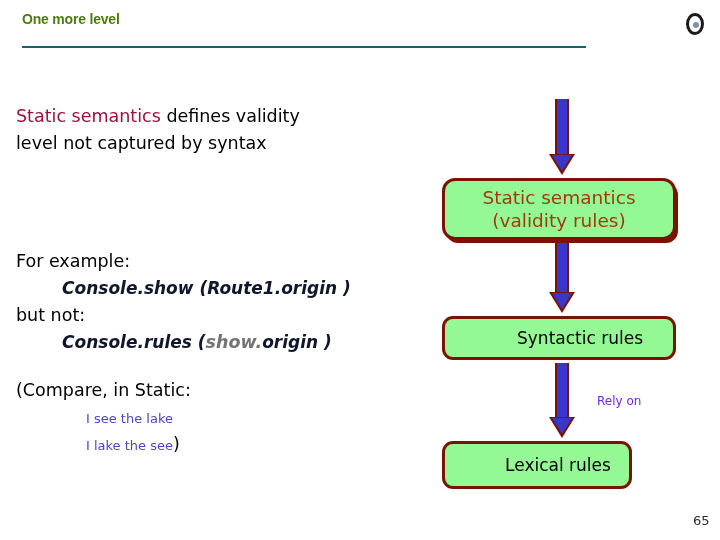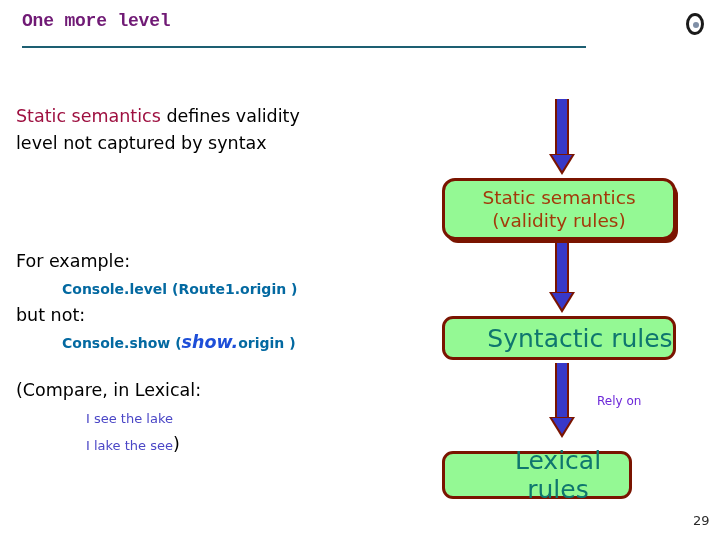--- a/index.html
+++ b/index.html
@@ -14,25 +14,25 @@
     overflow: hidden;
     font-family: "DejaVu Sans", sans-serif;
     -webkit-font-smoothing: none;
   }
 
   
   #slide-title {
     position: absolute;
     left: 22px;
     top: 11px;
-    font-family: Liberation Mono, monospace;
+    font-family: Liberation Sans, sans-serif;
     font-weight: bold;
-    font-size: 18px;
+    font-size: 14px;
     letter-spacing: -0.2px;
-    color: #701a75;
+    color: #4d7c0f;
     white-space: nowrap;
   }
   #title-rule {
     position: absolute;
     left: 22px;
     top: 46px;
     width: 564px;
     height: 2px;
     background: #1d5f72;
   }
@@ -70,25 +70,26 @@
     color: #000000;
     line-height: 27px;
     white-space: nowrap;
   }
   .para { position: absolute; }
   .ln { white-space: nowrap; height: 27px; }
   .ind1 { padding-left: 46px; }
   .ind2 { padding-left: 70px; }
 
   .kw-maroon { color: #9e1040; }
-  .kw-red    { color: #1d4ed8; font-weight: bold; font-style: italic; }
+  .kw-red    { color: #737373; font-weight: bold; font-style: italic; }
   .code {
-    color: #0369a1;
+    color: #0f172a;
+    font-style: italic;
     font-weight: bold;
-    font-size: 14px;
+    font-size: 17px;
   }
   .eng {
     color: #4a46c6;
     font-size: 13px;
   }
   .dot-sep { font-weight: bold; }
 
   #para1 { left: 16px; top: 103px; }
   #para2 { left: 16px; top: 200px; margin-top: 48px; }
   #para3 { left: 16px; top: 377px; }
@@ -121,27 +122,27 @@
     color: #a33a0a;
     font-size: 18.5px;
     line-height: 23px;
     font-family: "DejaVu Sans", sans-serif;
   }
   #box-syntactic {
     left: 442px; top: 316px;
     width: 234px; height: 44px;
   }
   #box-lexical {
-    left: 442px; top: 451px;
+    left: 442px; top: 441px;
     width: 190px; height: 48px;
   }
   #box-syntactic .node-label,
   #box-lexical .node-label {
-    color: #0f766e;
-    font-size: 25px;
+    color: #000000;
+    font-size: 17px;
     font-family: "DejaVu Sans", sans-serif;
     margin-left: 42px;
   }
 
   
   .arrow { position: absolute; }
   .arrow .shaft {
     position: absolute;
     left: 6px;
     top: 0;
@@ -221,33 +222,33 @@
   <div class="ln">
     <span>level not captured by syntax</span>
   </div>
 </div>
 
 <div class="body-text para" id="para2">
   <div class="ln">
     <span>For example:</span>
   </div>
   <div class="ln ind1">
-    <span class="code">Console</span><span class="code dot-sep">.</span><span class="code">level (Route1</span><span class="code dot-sep">.</span><span class="code">origin )</span>
+    <span class="code">Console</span><span class="code dot-sep">.</span><span class="code">show (Route1</span><span class="code dot-sep">.</span><span class="code">origin )</span>
   </div>
   <div class="ln">
     <span>but not:</span>
   </div>
   <div class="ln ind1">
-    <span class="code">Console</span><span class="code dot-sep">.</span><span class="code">show (</span><span class="kw-red">show</span><span class="kw-red dot-sep">.</span><span class="code">origin )</span>
+    <span class="code">Console</span><span class="code dot-sep">.</span><span class="code">rules (</span><span class="kw-red">show</span><span class="kw-red dot-sep">.</span><span class="code">origin )</span>
   </div>
 </div>
 
 <div class="body-text para" id="para3">
   <div class="ln">
-    <span>(Compare, in Lexical:</span>
+    <span>(Compare, in Static:</span>
   </div>
   <div class="ln ind2">
     <span class="eng">I see the lake</span>
   </div>
   <div class="ln ind2">
     <span class="eng">I lake the see</span><span>)</span>
   </div>
 </div>
 
 <div id="diagram">
@@ -282,13 +283,13 @@
   </div>
 
   <div id="rely-on-label">Rely on</div>
 
   <div class="node-box" id="box-lexical">
     <div class="node-label">Lexical rules</div>
   </div>
 
 </div>
 
-<div id="page-number">29</div>
+<div id="page-number">65</div>
 
 </body></html>

